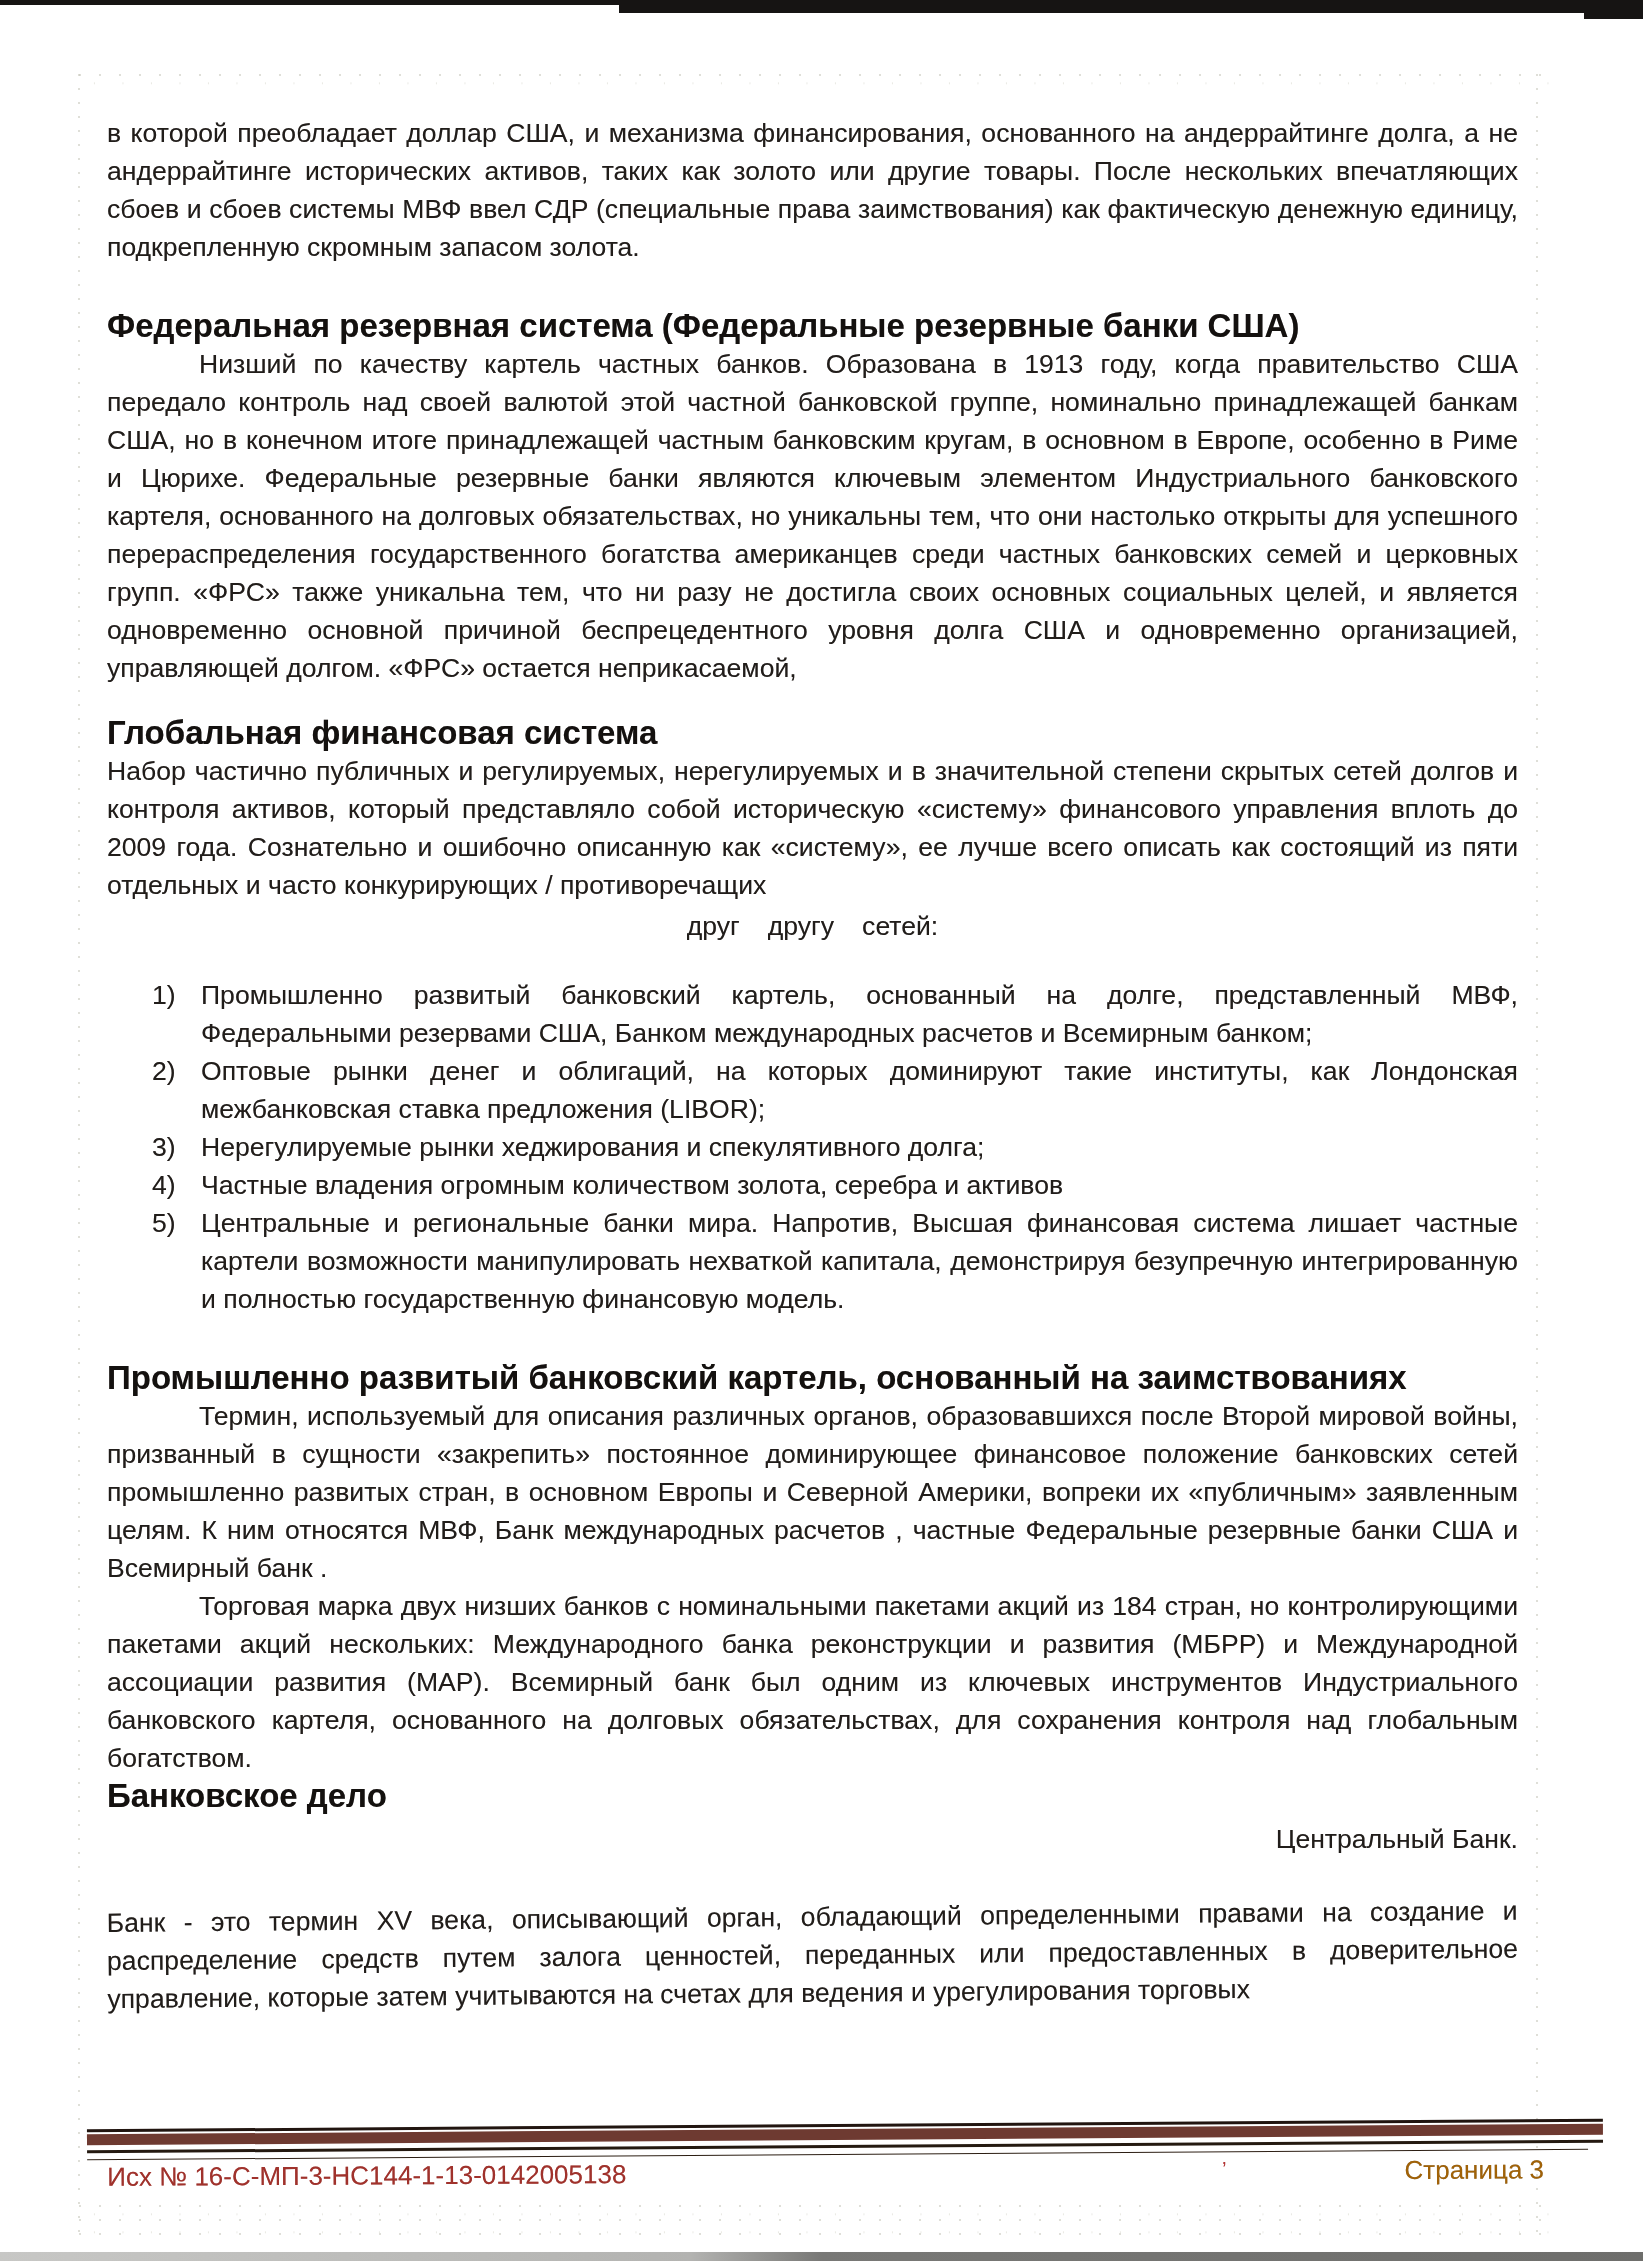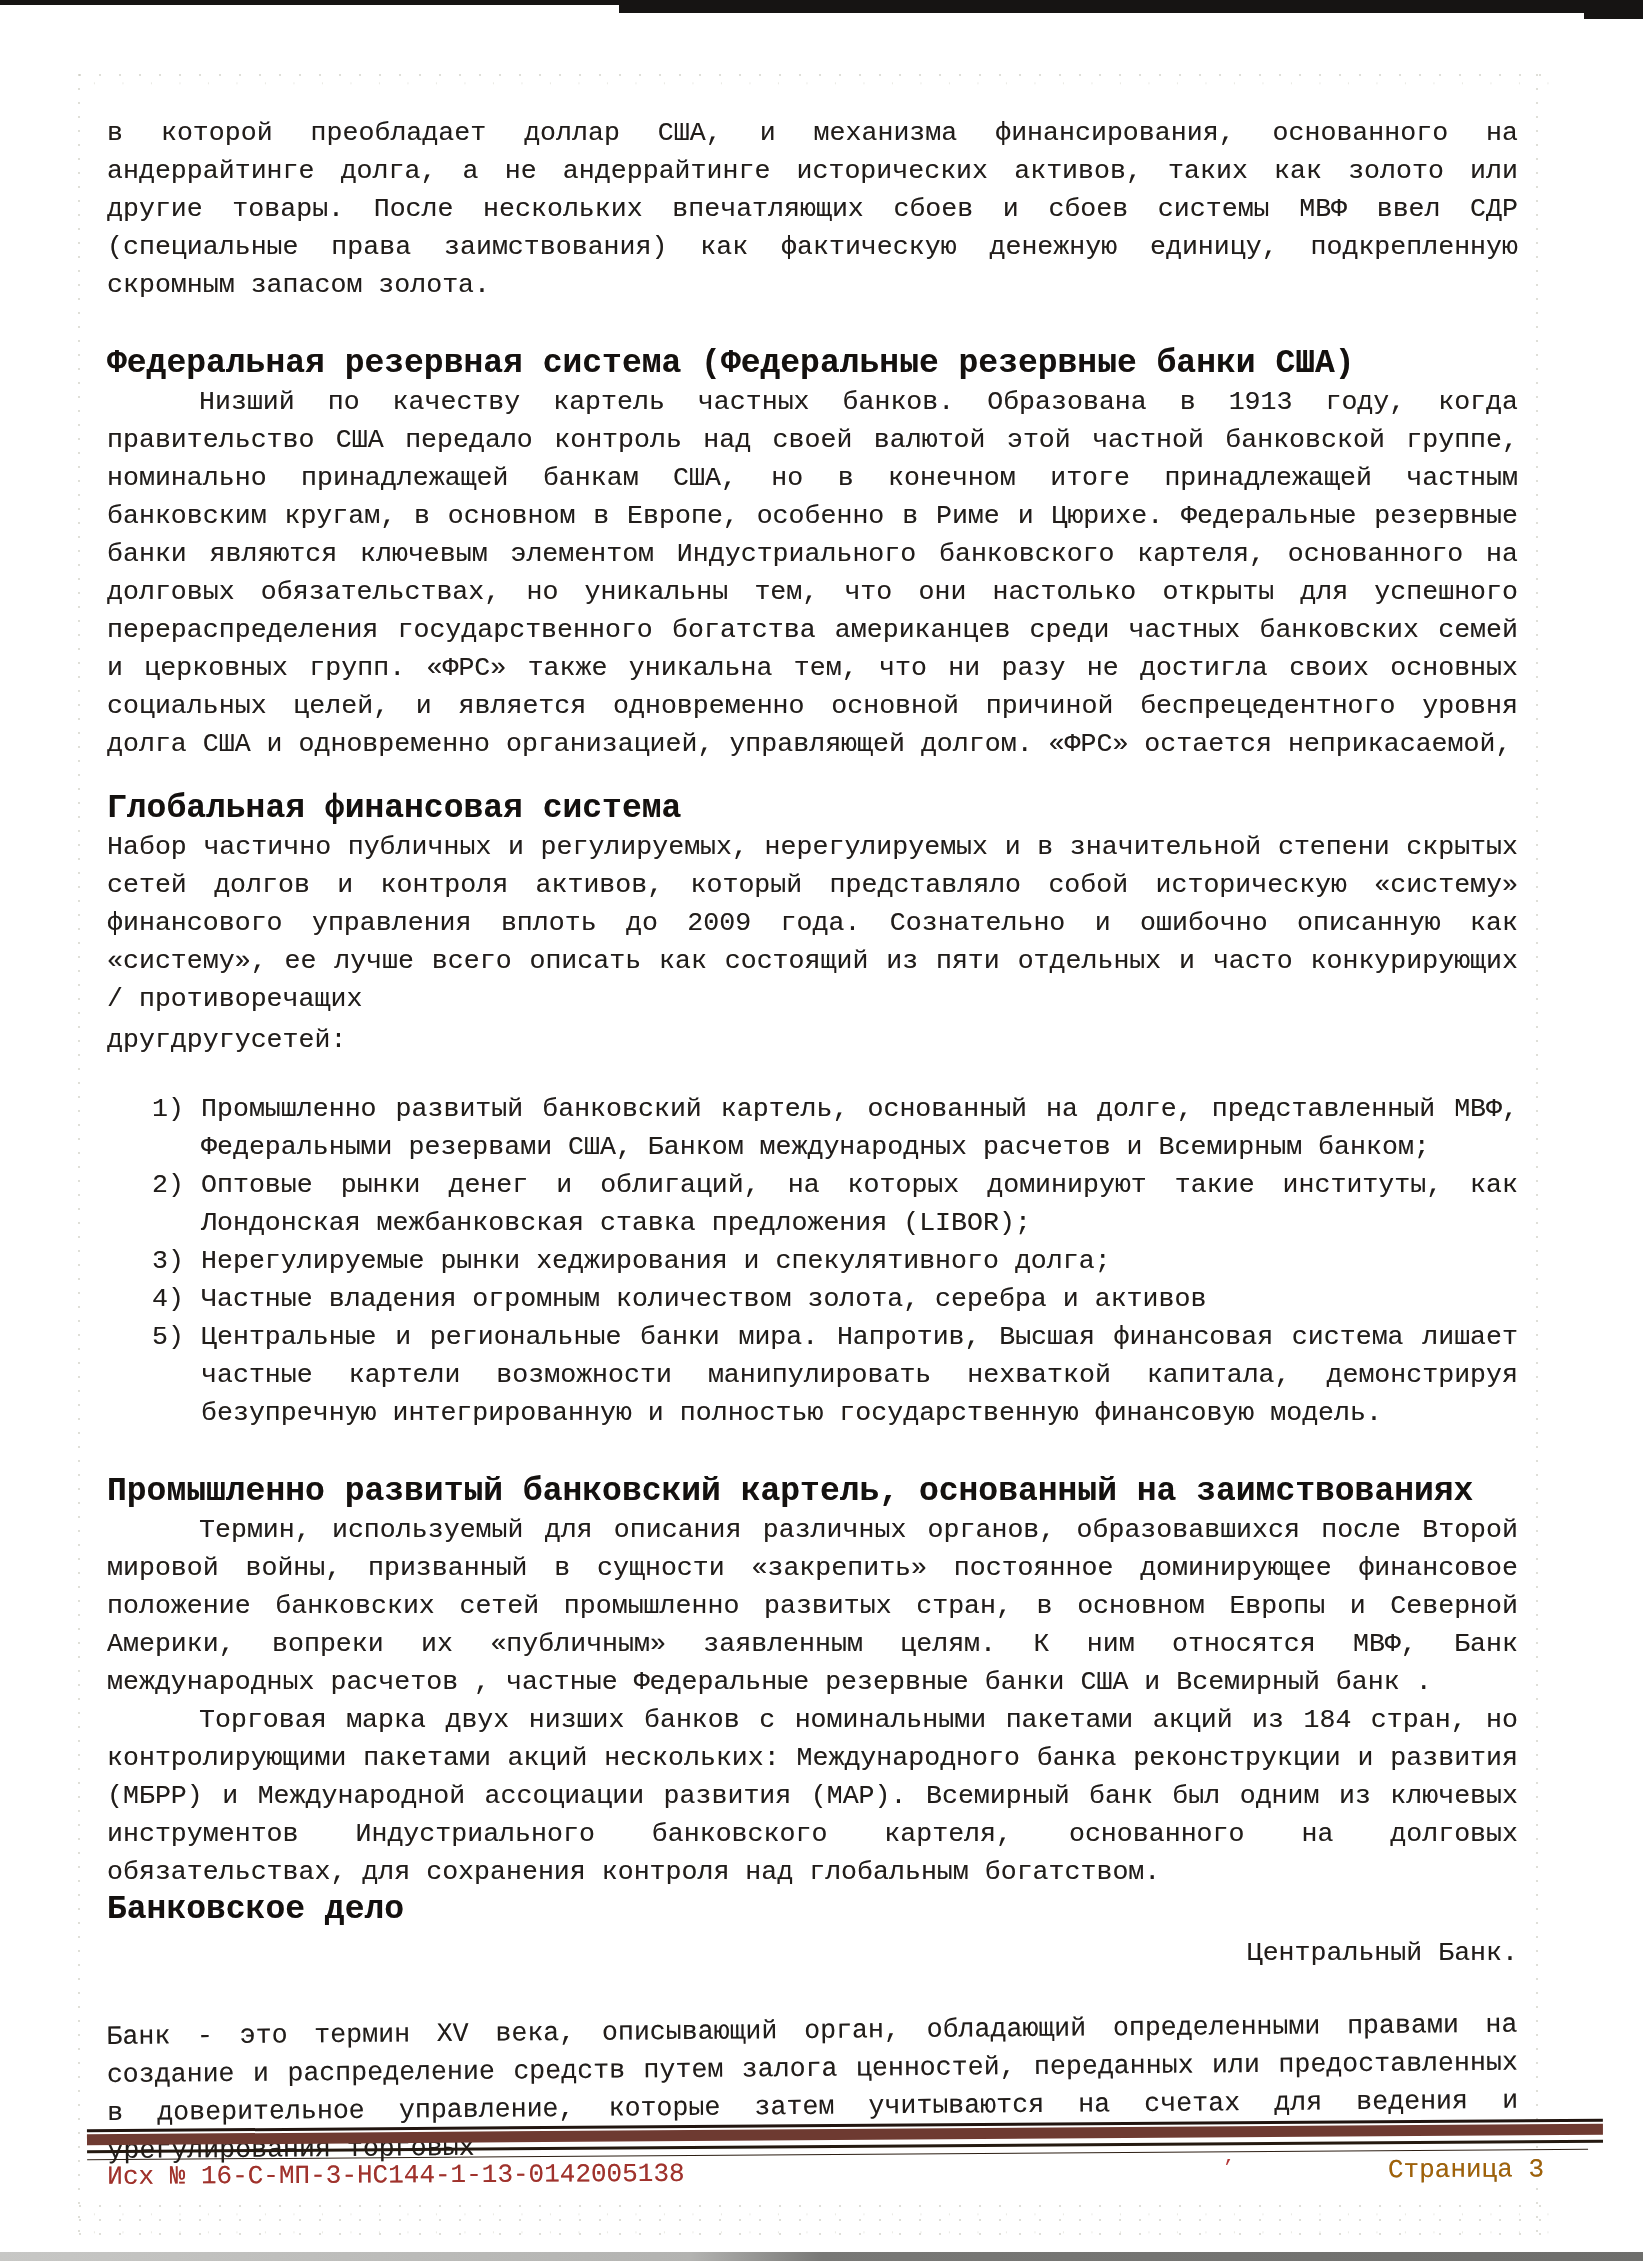--- a/index.html
+++ b/index.html
@@ -1,21 +1,21 @@
 <!DOCTYPE html>
 <html lang="ru" style="font-size:7.7px"><head>
 <meta charset="utf-8">
 <style>
   html,body{margin:0;padding:0;background:#ffffff;}
   .page{
     position:relative;
     width:1644px;height:2261px;
     background:#ffffff;
     overflow:hidden;
-    font-family:Liberation Mono, monospace;
+    font-family:Liberation Sans, sans-serif;
     color:#211d1a;
   }
   
   .edge-top-thin{position:absolute;top:0;left:0;width:100%;height:4.8px;background:#161413;}
   .edge-top-thick{position:absolute;top:0;left:619px;right:0;height:12.6px;background:#161413;}
   .edge-top-nub{position:absolute;top:0;right:0;width:60px;height:19.3px;background:#161413;}
   .edge-bottom{position:absolute;bottom:0;left:0;width:100%;height:8.7px;
     background:linear-gradient(90deg,#c7c7c5 0%,#b3b3b1 42%,#787876 50%,#6e6e6c 100%);}
   
   .speckle{
@@ -37,21 +37,21 @@
     font-size:26.6px;line-height:38px;
     text-align:justify;
     text-shadow:0 0 0.6px rgba(25,22,20,.38);
   }
   .content p{margin:0;}
   .para-intro{margin-top:114px !important;}
   .h{font-weight:bold;color:#14110f;margin:0;font-size:33px;line-height:38px;text-align:left;}
   .gap-lg{margin-top:41px !important;}
   .gap-md{margin-top:27px !important;}
   .indent{text-indent:92px;}
-  .spread-row{display:flex;justify-content:flex-start;margin-top:2.9px;height:38px;}
+  .spread-row{display:flex;justify-content:center;margin-top:2.9px;height:38px;gap:28px;}
   .list{margin-top:31px;padding-left:45px;}
   .li{display:flex;}
   .li .num{flex:none;width:49px;text-align:left;}
   .li .litext{flex:1;text-align:justify;}
   .h-centered{text-align:left;margin-top:20.3px;}
   .central-line{margin-top:4.8px !important;text-align:right;}
   .para-bankdef{margin-top:46px !important;transform:rotate(-0.5deg);transform-origin:left center;}
   
   .footer-rule{
     position:absolute;left:87px;top:2124px;width:1516px;

